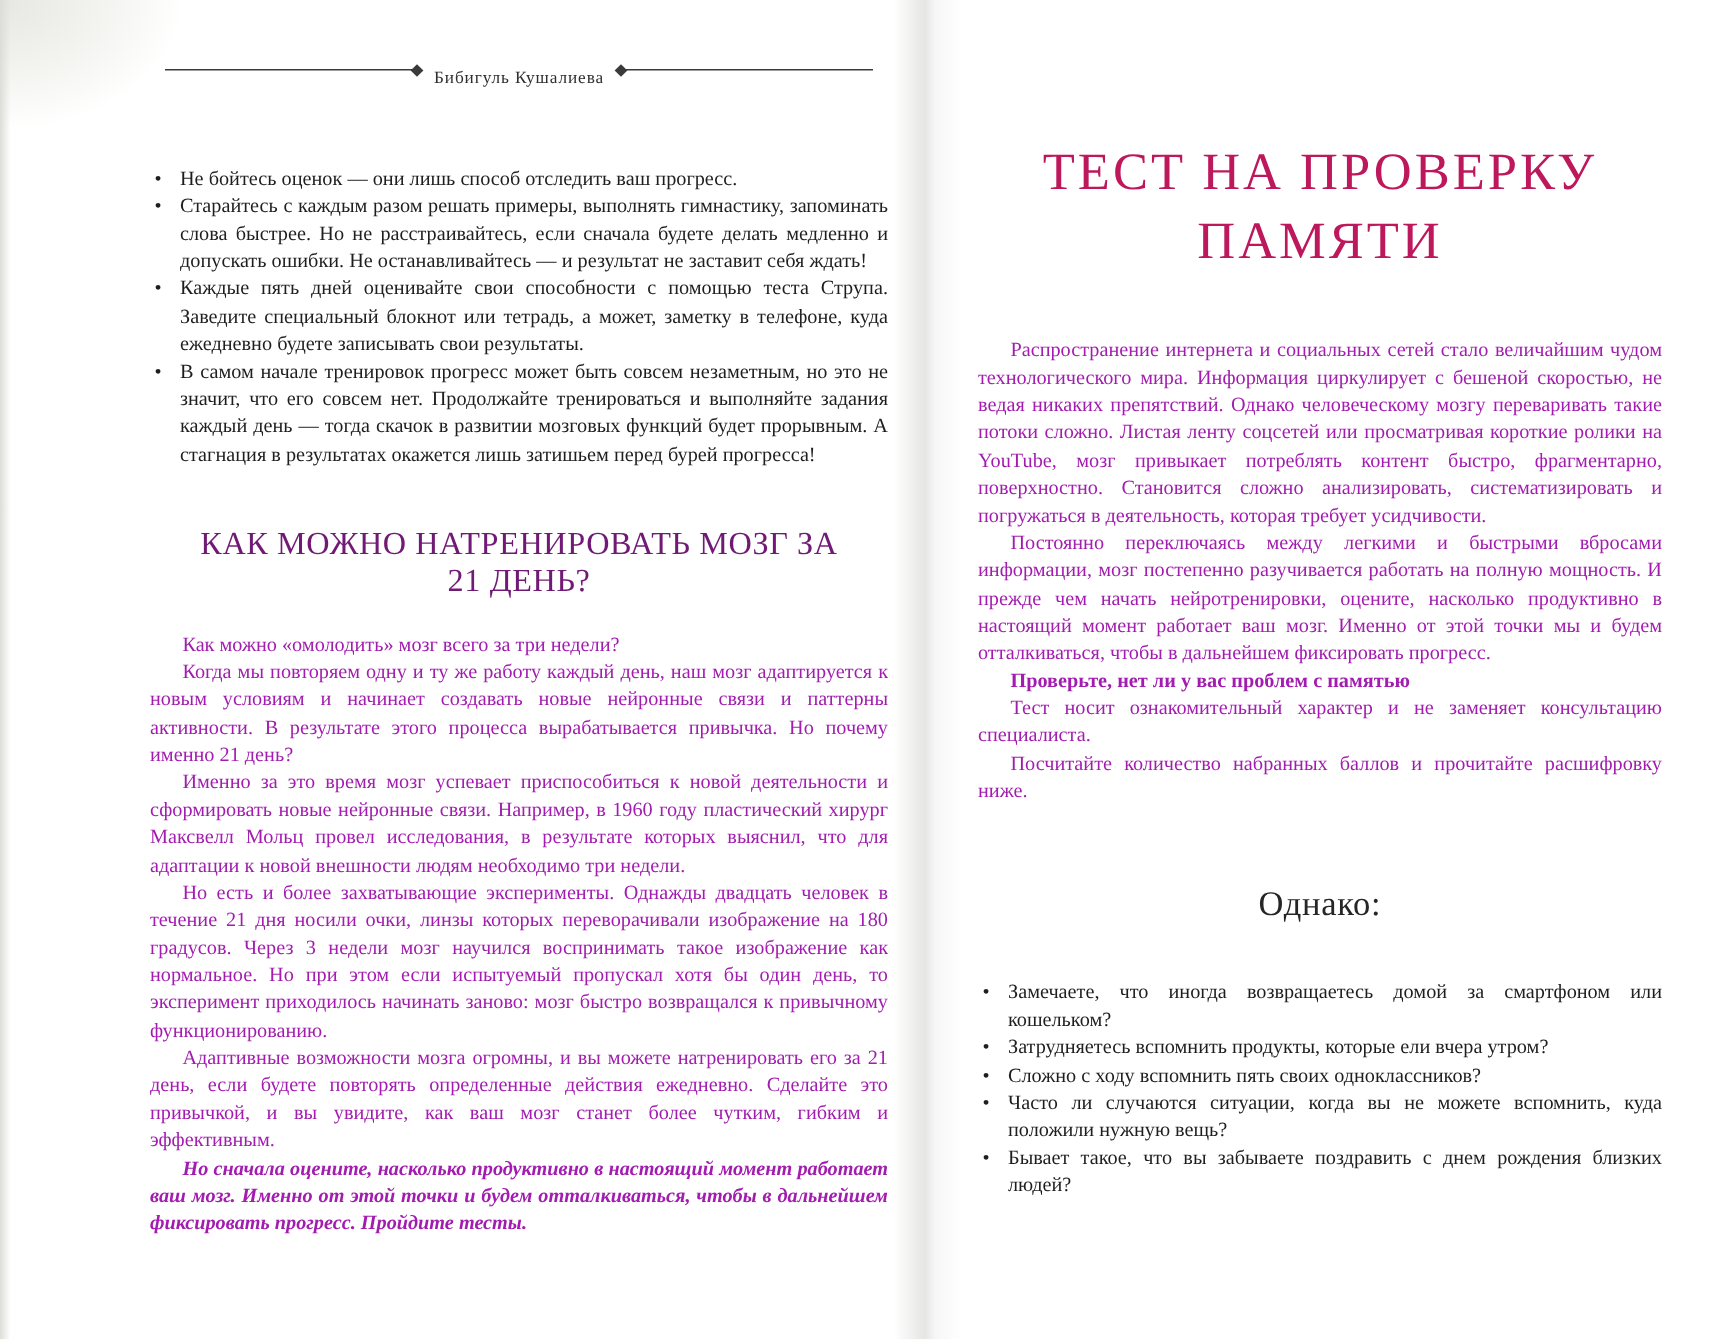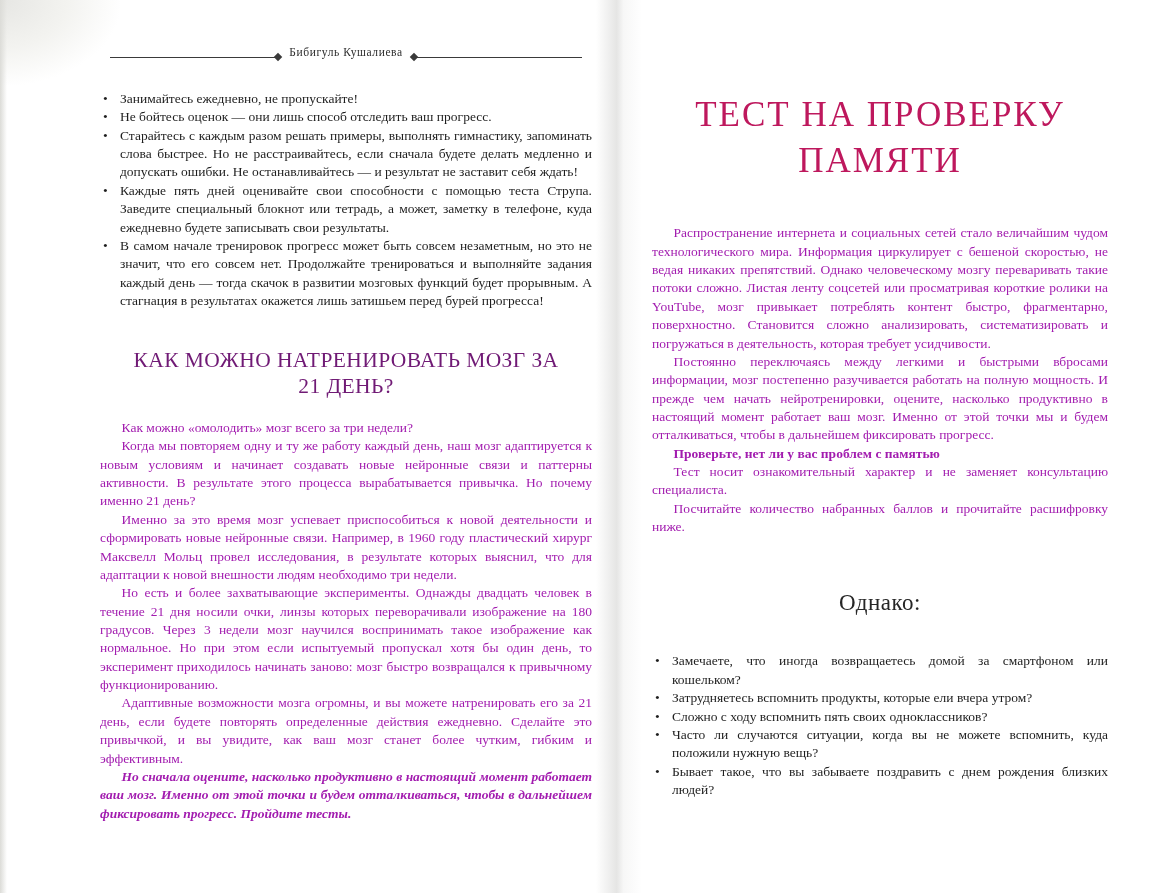--- a/index.html
+++ b/index.html
@@ -26,21 +26,21 @@
     position:absolute;left:596px;top:0;width:46px;height:100%;
     background:linear-gradient(to right, rgba(0,0,0,0) 0%, rgba(95,95,90,0.16) 45%, rgba(95,95,90,0.05) 60%, rgba(0,0,0,0) 100%);
     pointer-events:none;
   }
   .spread{display:flex;width:100%;height:100%;}
   .page{box-sizing:border-box;position:relative;}
   .page.left{width:618px;padding:46px 26px 0 100px;}
   .page.right{width:538px;padding:40px 48px 0 34px;}
 
   
-  .running-head{display:flex;align-items:flex-end;gap:9px;margin:0 10px 32px 10px;}
+  .running-head{display:flex;align-items:flex-start;gap:9px;margin:0 10px 52px 10px;}
   .rh-text{font-size:11.5px;letter-spacing:0.6px;color:#2e2e2e;white-space:nowrap;}
   .rule{flex:1;height:1.4px;background:#3a3a3a;position:relative;}
   .rule::after{content:"";position:absolute;top:-2.4px;width:6px;height:6px;background:#3a3a3a;transform:rotate(45deg);}
   .rule.l::after{right:-1px;}
   .rule.r::after{left:-1px;}
 
   
   .para{
     margin:0;font-size:13.5px;line-height:1.36;text-align:justify;
     text-indent:1.6em;color:#a21caf;
@@ -86,21 +86,20 @@
 
     <div class="page left">
 
       <div class="running-head">
         <span class="rule l"></span>
         <span class="rh-text">Бибигуль Кушалиева</span>
         <span class="rule r"></span>
       </div>
 
       <ul class="bullets">
-        <li>Занимайтесь ежедневно, не пропускайте!</li>
         <li>Не бойтесь оценок — они лишь способ отследить ваш прогресс.</li>
         <li>Старайтесь с каждым разом решать примеры, выполнять гимнастику, запоминать слова быстрее. Но не расстраивайтесь, если сначала будете делать медленно и допускать ошибки. Не останавливайтесь — и результат не заставит себя ждать!</li>
         <li>Каждые пять дней оценивайте свои способности с помощью теста Струпа. Заведите специальный блокнот или тетрадь, а может, заметку в телефоне, куда ежедневно будете записывать свои результаты.</li>
         <li>В самом начале тренировок прогресс может быть совсем незаметным, но это не значит, что его совсем нет. Продолжайте тренироваться и выполняйте задания каждый день — тогда скачок в развитии мозговых функций будет прорывным. А стагнация в результатах окажется лишь затишьем перед бурей прогресса!</li>
       </ul>
 
       <h2 class="section-heading">КАК МОЖНО НАТРЕНИРОВАТЬ МОЗГ ЗА 21 ДЕНЬ?</h2>
 
       <p class="para">Как можно «омолодить» мозг всего за три недели?</p>
       <p class="para">Когда мы повторяем одну и ту же работу каждый день, наш мозг адаптируется к новым условиям и начинает создавать новые нейронные связи и паттерны активности. В результате этого процесса вырабатывается привычка. Но почему именно 21 день?</p>

